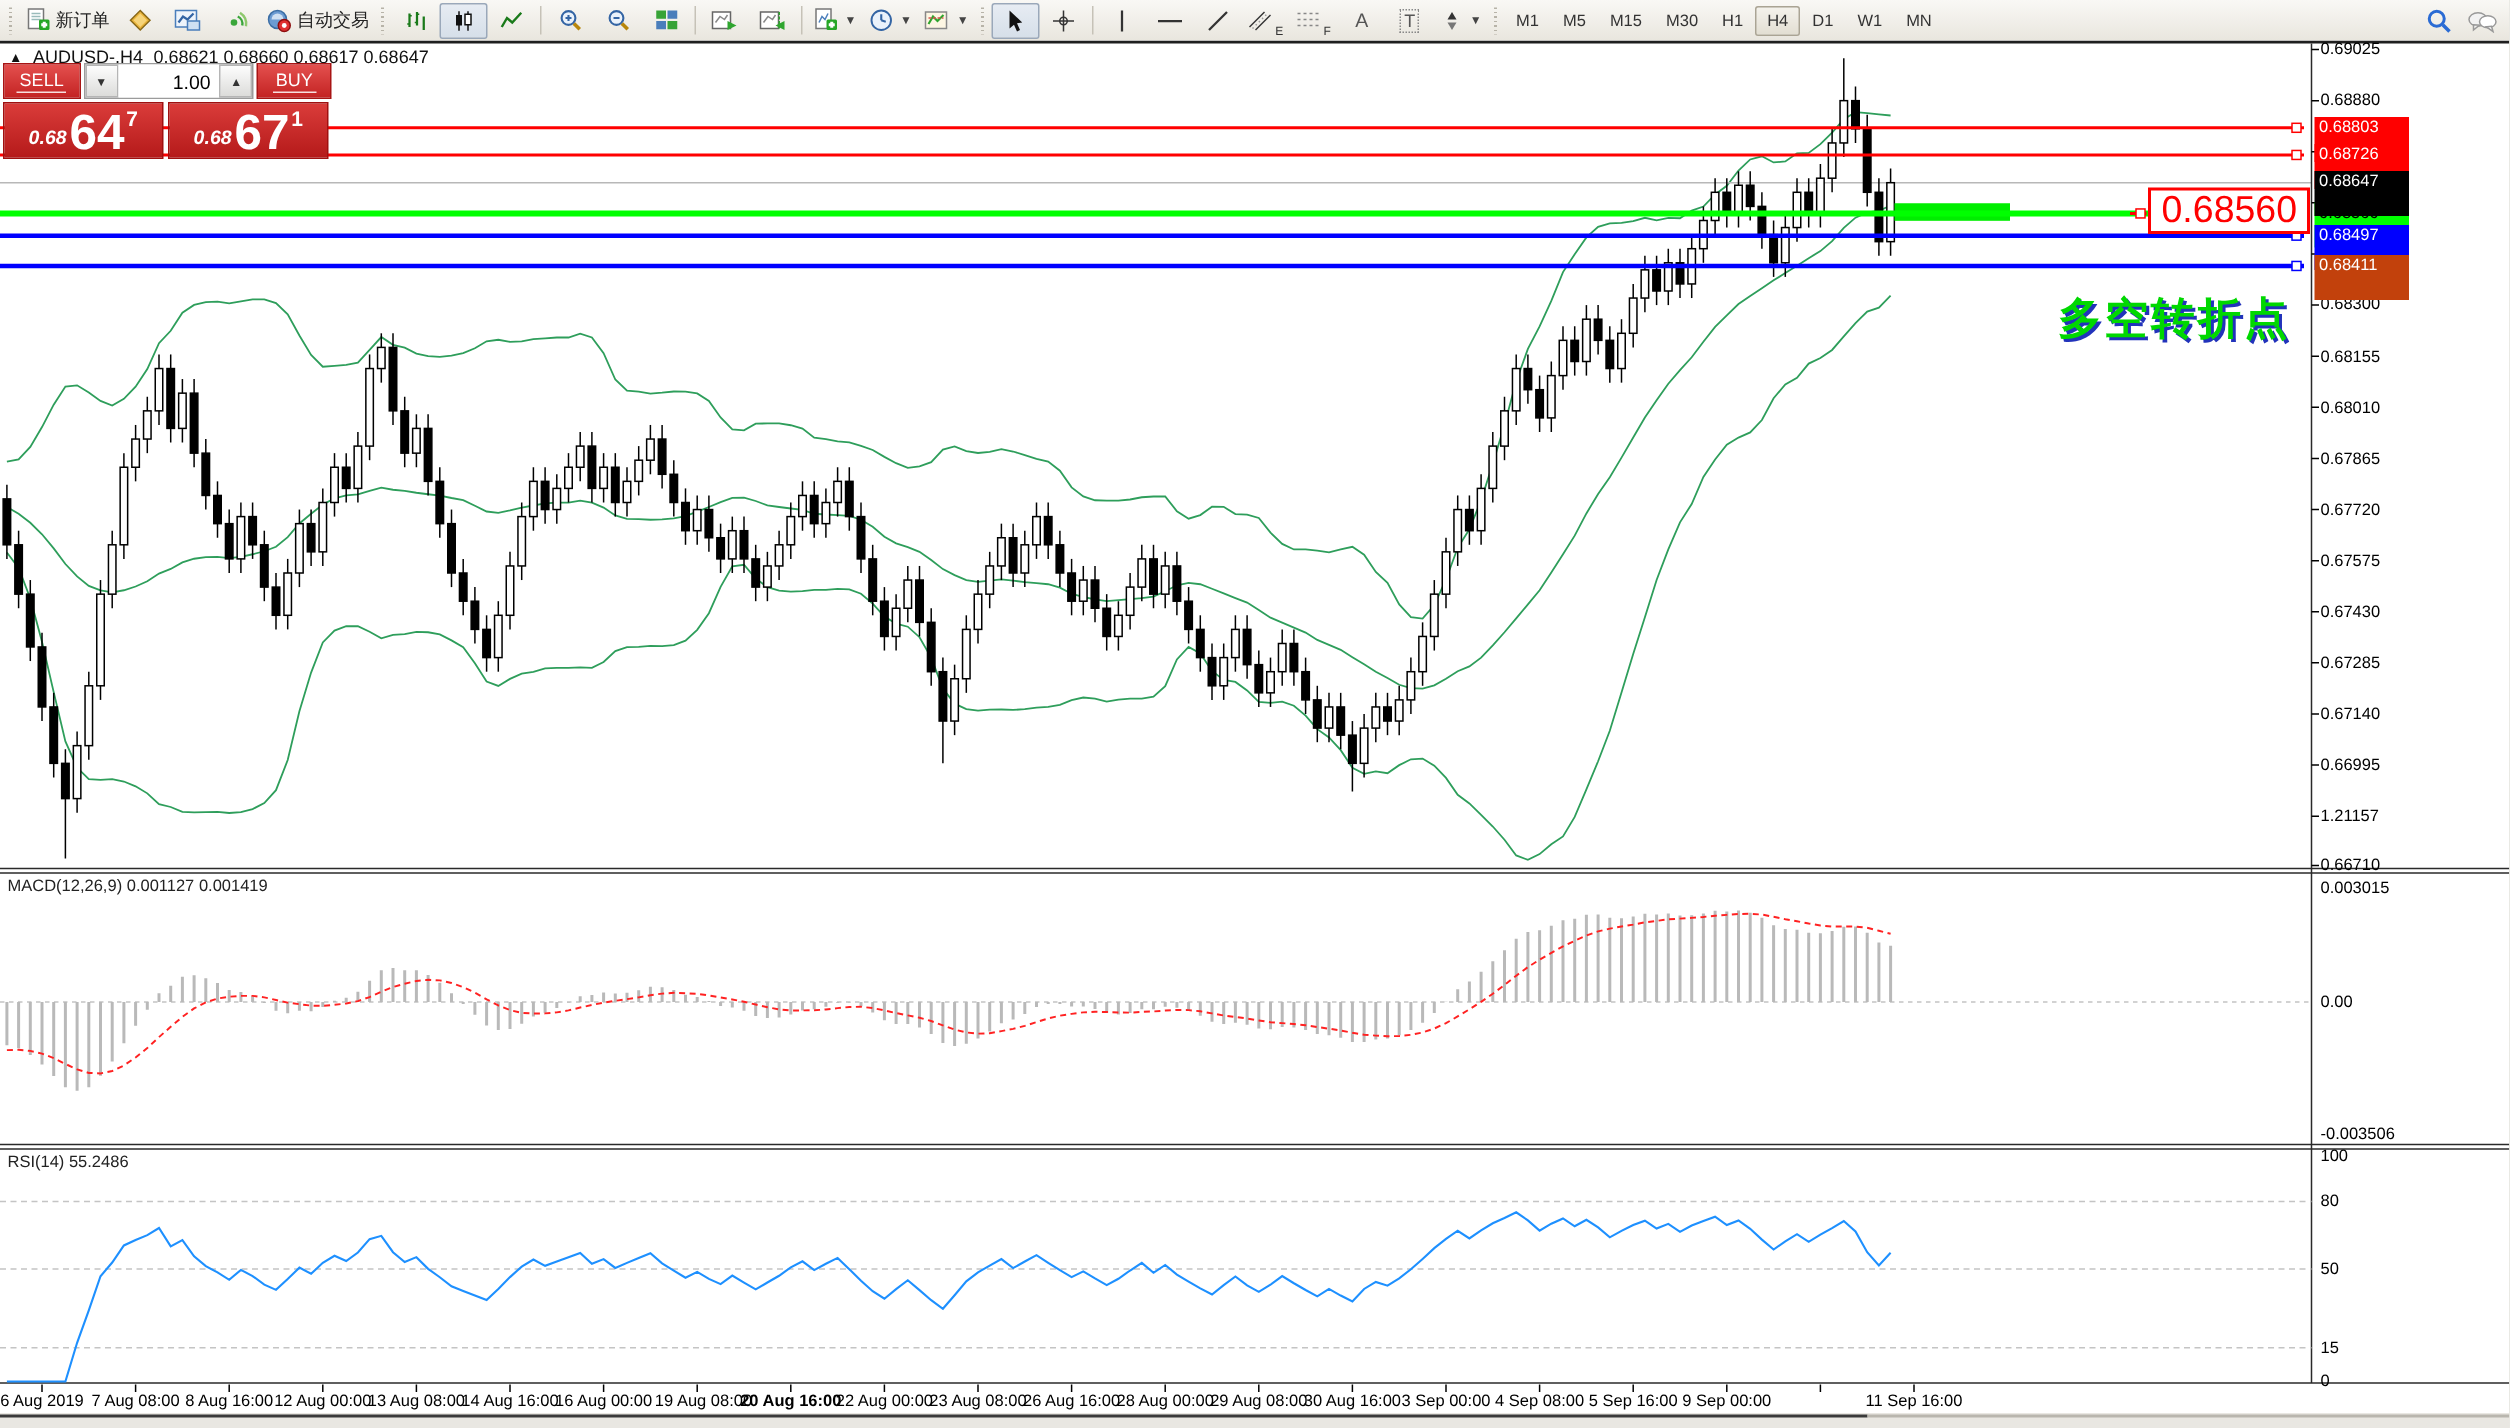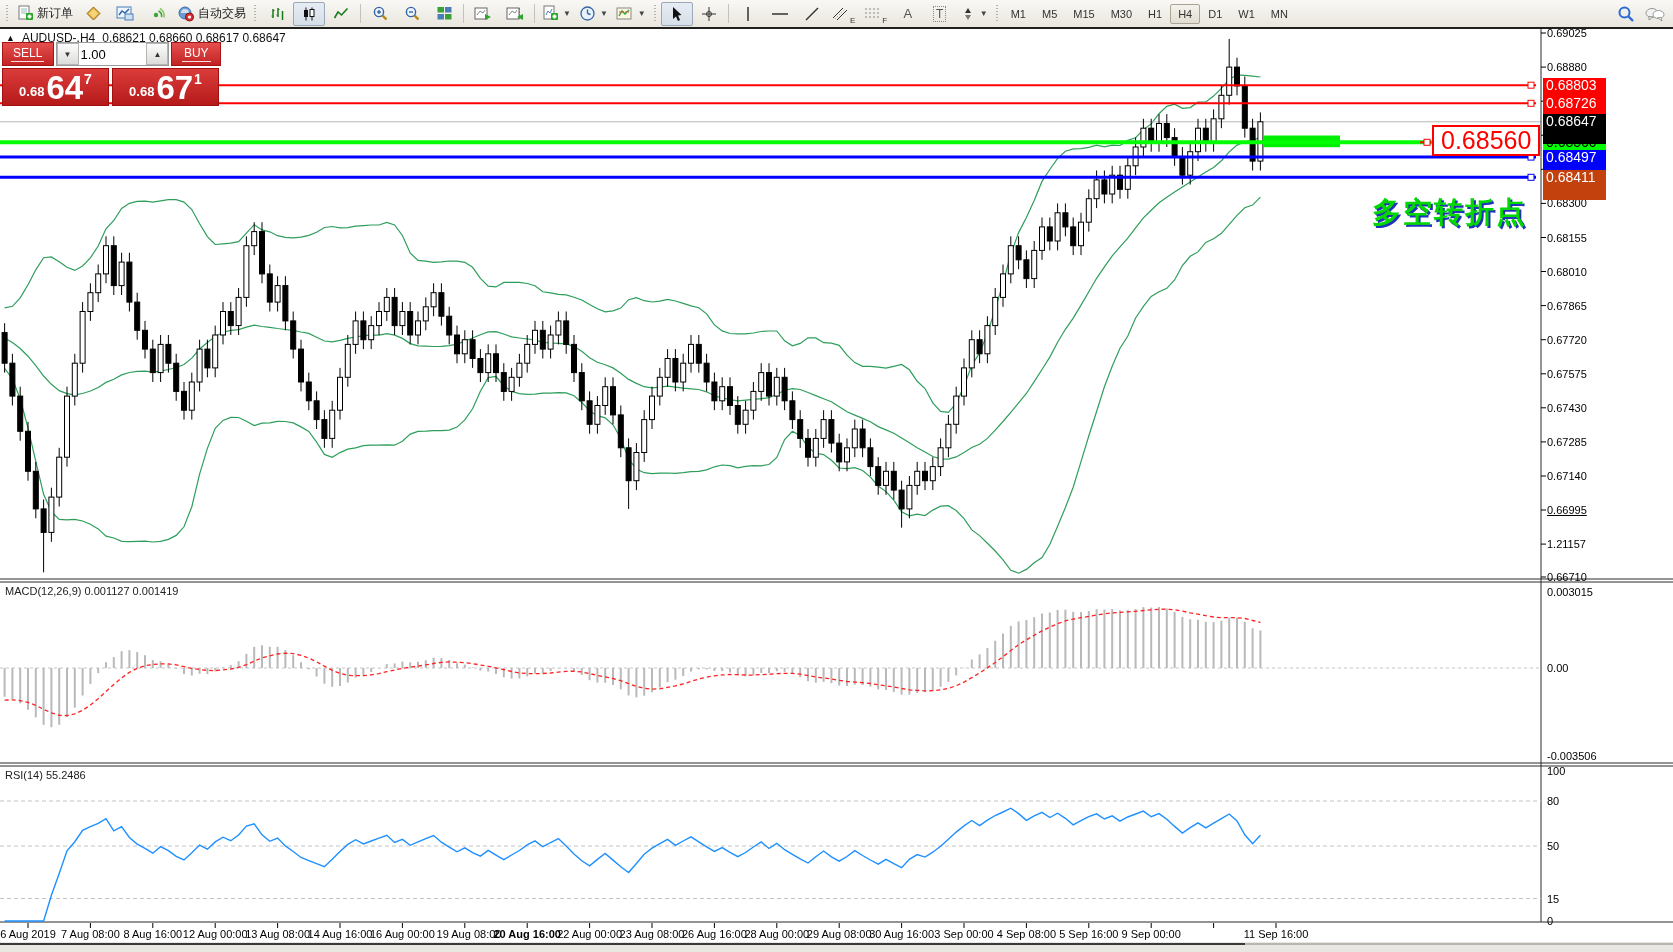--- a/index.html
+++ b/index.html
@@ -19,45 +19,45 @@
   .tbtn .lbl{white-space:nowrap;}
   .dd{font-size:8px;color:#444;margin-left:1px;}
   .tf{font-size:11px;color:#333;padding:3px 7px;border:1px solid transparent;border-radius:2px;}
   .tf.active{background:linear-gradient(#f4f2ec,#e2ded2);border-color:#aaa494;}
   #tb-right{margin-left:auto;display:flex;align-items:center;margin-right:8px;gap:10px;}
   
   #chart-svg{position:absolute;left:0;top:27px;}
   #overlays{position:absolute;left:0;top:0;width:1673px;height:952px;pointer-events:none;}
   #overlays>*{pointer-events:auto;}
   .ptick,.mtick,.rtick{position:absolute;left:1547px;font-size:11px;color:#000;height:14px;line-height:14px;}
-  .ptag{position:absolute;left:1543px;width:60px;height:30px;line-height:15px;font-size:14px;
+  .ptag{position:absolute;left:1543px;width:60px;height:30px;line-height:15px;font-size:11px;
         padding-left:3px;color:#fff;}
   .dlab{position:absolute;top:928px;font-size:11px;color:#000;transform:translateX(-50%);white-space:nowrap;}
   #symbol-header{position:absolute;left:6px;top:31px;font-size:12px;color:#111;display:flex;gap:7px;align-items:center;}
   #symbol-header .tri{font-size:9px;}
   .pane-header{position:absolute;left:5px;font-size:11px;color:#222;}
   
   #trade-panel{position:absolute;left:2px;top:42px;width:219px;height:64px;font-family:"Liberation Sans",sans-serif;}
   .tp-row1{position:absolute;left:0;top:0;width:219px;height:24px;display:flex;}
   .tp-btn{background:linear-gradient(#e4504e,#c32323);color:#fff;font-size:12px;
           display:flex;align-items:center;justify-content:center;border:1px solid #a81414;box-sizing:border-box;}
   .tp-btn span{border-bottom:1px solid rgba(255,255,255,.85);padding:0 2px 1px;}
   #tp-sell{width:52px;}
   #tp-buy{width:50px;margin-left:2px;}
   #tp-vol{width:115px;height:24px;margin-left:2px;display:flex;background:#fff;border:1px solid #9b9b9b;box-sizing:border-box;}
   .spin{width:20px;background:linear-gradient(#fdfdfd,#dcdcda);border:1px solid #b5b5b5;
         font-size:8px;color:#333;display:flex;align-items:center;justify-content:center;}
-  #tp-vol input{flex:1;border:0;outline:none;font-size:13px;padding-right:6px;width:50px;
+  #tp-vol input{flex:1;border:0;outline:none;font-size:13px;text-align:right;padding-right:6px;width:50px;
                 font-family:"Liberation Sans",sans-serif;}
   .tp-big{position:absolute;top:26px;width:107px;height:38px;background:linear-gradient(#da3c3a,#b51a1a);
           border:1px solid #a01010;box-sizing:border-box;color:#fff;display:flex;align-items:flex-end;
           justify-content:center;padding-bottom:2px;}
   #tp-big-sell{left:0;}
   #tp-big-buy{left:110px;}
-  .bp-small{font-size:13px;font-weight:bold;margin:0 2px 4px 0;}
+  .bp-small{font-size:13px;font-weight:bold;margin:0 2px 4px 0;font-style:italic;}
   .bp-big{font-size:33px;font-weight:bold;line-height:30px;}
   .bp-sup{font-size:14px;font-weight:bold;margin:2px 0 0 1px;align-self:flex-start;}
   
   #price-box{position:absolute;left:1432px;top:125px;border:2px solid #ff0000;background:#fff;
              color:#ff0000;font-size:25px;line-height:27px;padding:0 7px;}
   #turning-point{position:absolute;left:1372px;top:193px;font-size:29px;font-weight:bold;color:#00d800;
                  text-shadow:2px 2px 0 #2233bb;letter-spacing:2px;}
   #bottom-strip{position:absolute;left:0;top:942px;width:1673px;height:10px;background:#e9e7e2;}
   #bottom-strip .ln{position:absolute;left:0;top:1px;width:1245px;height:2px;background:#3a3a3a;}
   #bottom-strip .ln2{position:absolute;left:1245px;top:1px;width:428px;height:2px;background:#b9b6ae;}
@@ -922,21 +922,21 @@
         <div class="ptick" style="top: 162.3px;">0.68445</div>
         <div class="ptick" style="top: 196.4px;">0.68300</div>
         <div class="ptick" style="top: 230.5px;">0.68155</div>
         <div class="ptick" style="top: 264.5px;">0.68010</div>
         <div class="ptick" style="top: 298.6px;">0.67865</div>
         <div class="ptick" style="top: 332.7px;">0.67720</div>
         <div class="ptick" style="top: 366.8px;">0.67575</div>
         <div class="ptick" style="top: 400.8px;">0.67430</div>
         <div class="ptick" style="top: 434.9px;">0.67285</div>
         <div class="ptick" style="top: 469px;">0.67140</div>
-        <div class="ptick" style="top: 503px; text-decoration: underline;">0.66995</div>
+        <div class="ptick" style="top: 503px;">0.66995</div>
         <div class="ptick" style="top: 537.1px;">1.21157</div>
         <div class="ptick" style="top: 570px;">0.66710</div>
         <div class="ptag" style="top: 77.7px; background: rgb(255, 0, 0);">0.68803</div>
         <div class="ptag" style="top: 95.8px; background: rgb(255, 0, 0);">0.68726</div>
         <div class="ptag" style="top: 134.8px; background: rgb(0, 255, 0); color: rgb(0, 0, 0);">0.68560</div>
         <div class="ptag" style="top: 149.6px; background: rgb(0, 0, 255);">0.68497</div>
         <div class="ptag" style="top: 169.8px; background: #c2410c;">0.68411</div>
         <div class="ptag" style="top: 114.3px; background: rgb(0, 0, 0);">0.68647</div>
         <div class="mtick" style="top: 585px;">0.003015</div>
         <div class="mtick" style="top: 661px;">0.00</div>

